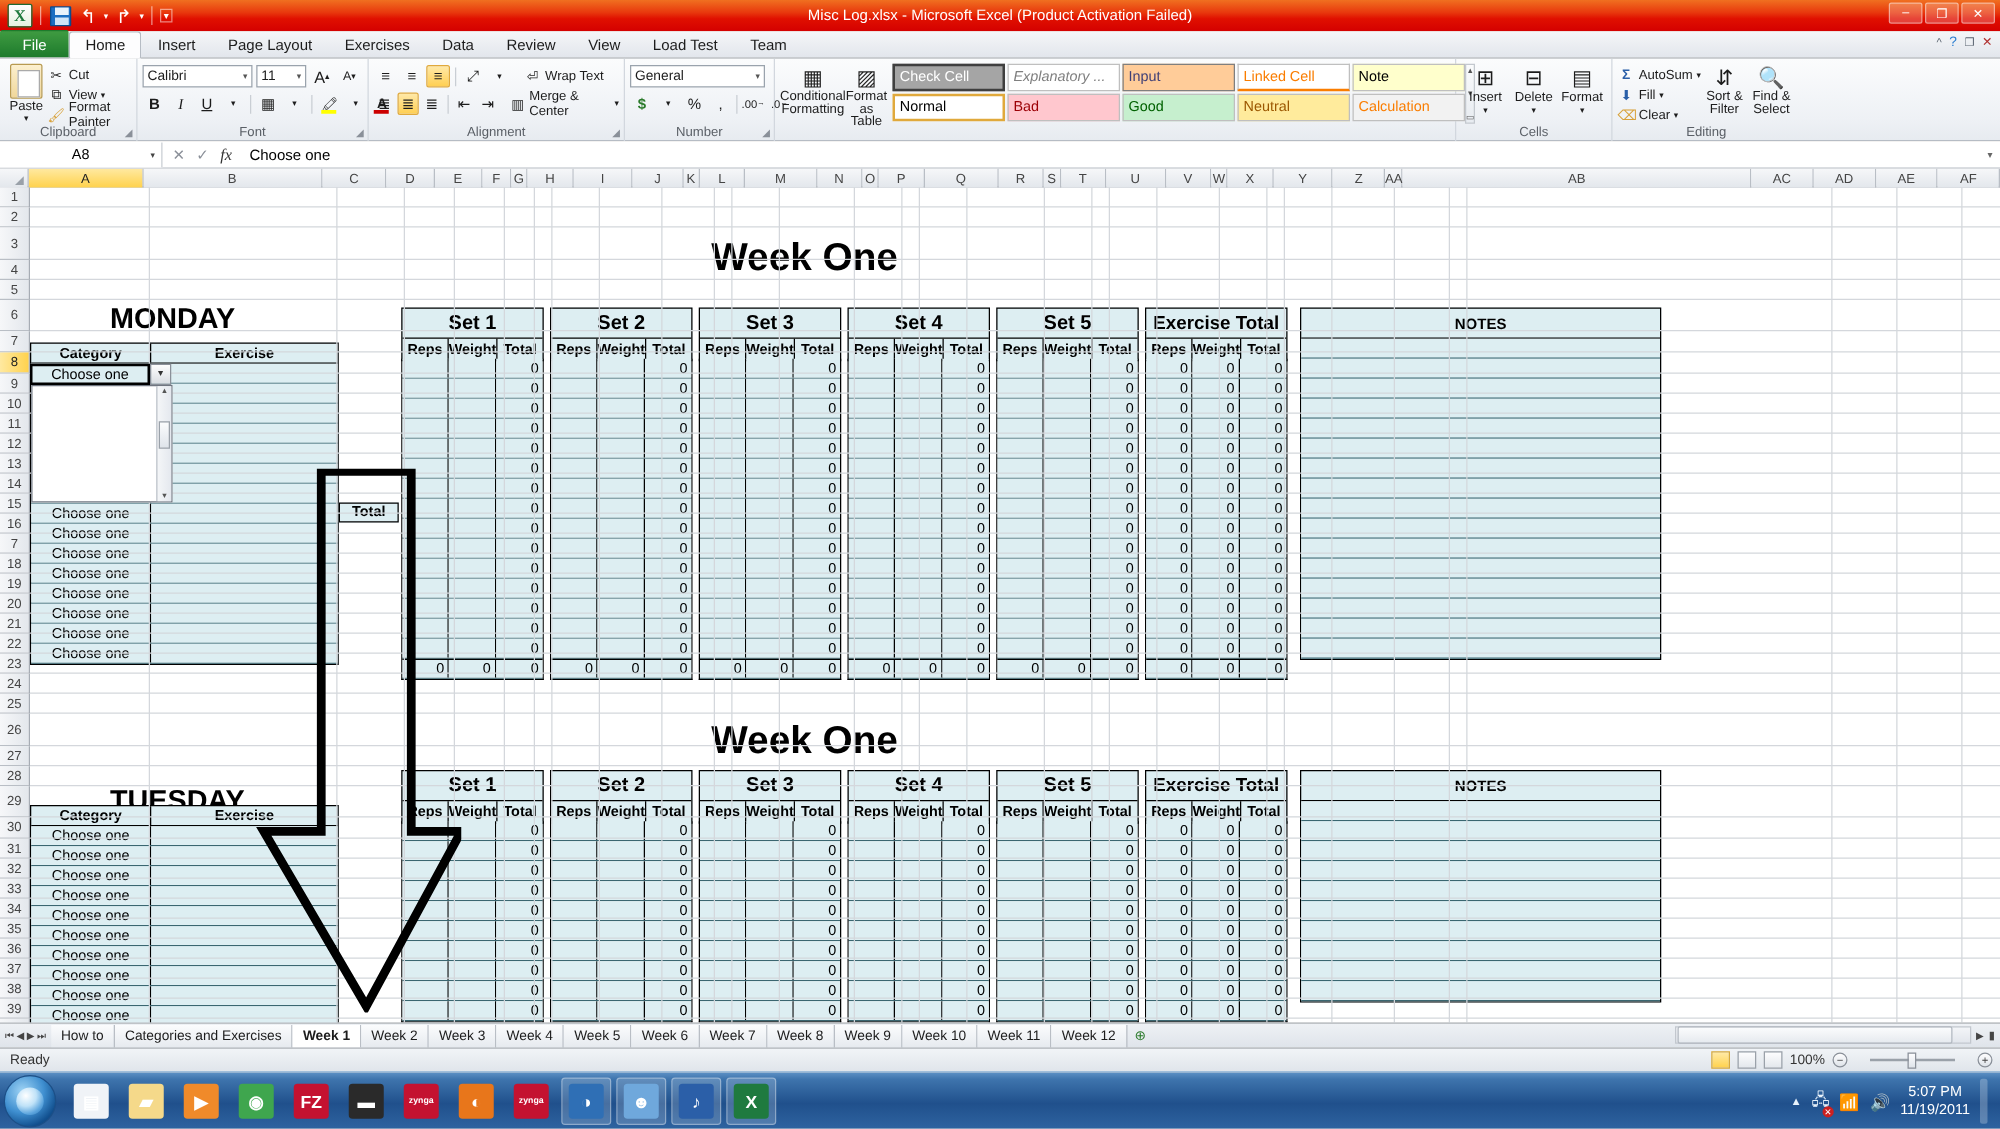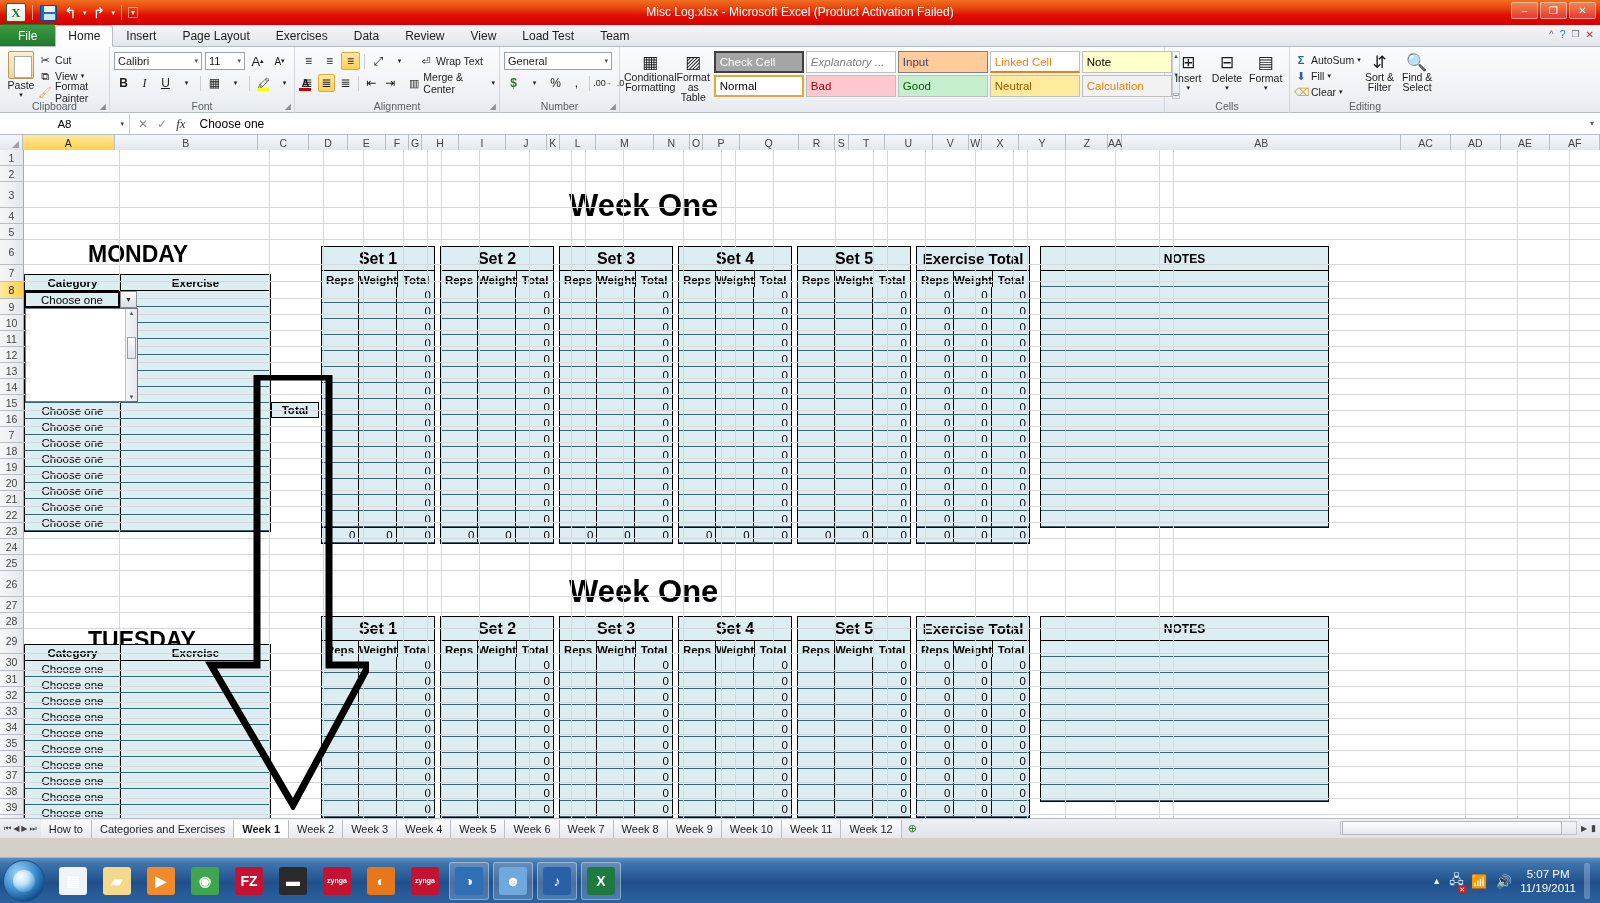--- a/index.html
+++ b/index.html
@@ -1804,20 +1804,35 @@
     <div style="margin-left:6px; font-size:11px; color:#2a7a2a">⊕</div>
   </div>
   <div class="hscroll">
     <div class="hs-track">
         <div class="hs-thumb"></div>
       </div>
     <span style="font-size:8px;padding:0 4px;color:#444">▶</span>
     <span style="font-size:9px;padding-right:4px;color:#444">▮</span>
   </div>
 
+  <div class="statusbar">
+    <div class="sb-ready">Ready</div>
+    <div class="sb-right">
+      <div class="viewbtn on"></div>
+      <div class="viewbtn"></div>
+      <div class="viewbtn"></div>
+      <span>100%</span>
+      <div class="zcirc">−</div>
+      <div class="zslider">
+        <div class="ztrack"></div>
+        <div class="zthumb"></div>
+      </div>
+      <div class="zcirc">+</div>
+    </div>
+  </div>
 
   <div class="taskbar">
     <div class="startorb">
         <div class="orb-inner"></div>
       </div>
     <div id="taskbar-items" style="display:flex;align-items:center;margin-left:6px">
         <div class="tbicon">
           <div class="ic" style="background: rgb(240, 243, 247); font-size: 14px;">▤</div>
         </div>
         <div class="tbicon">

